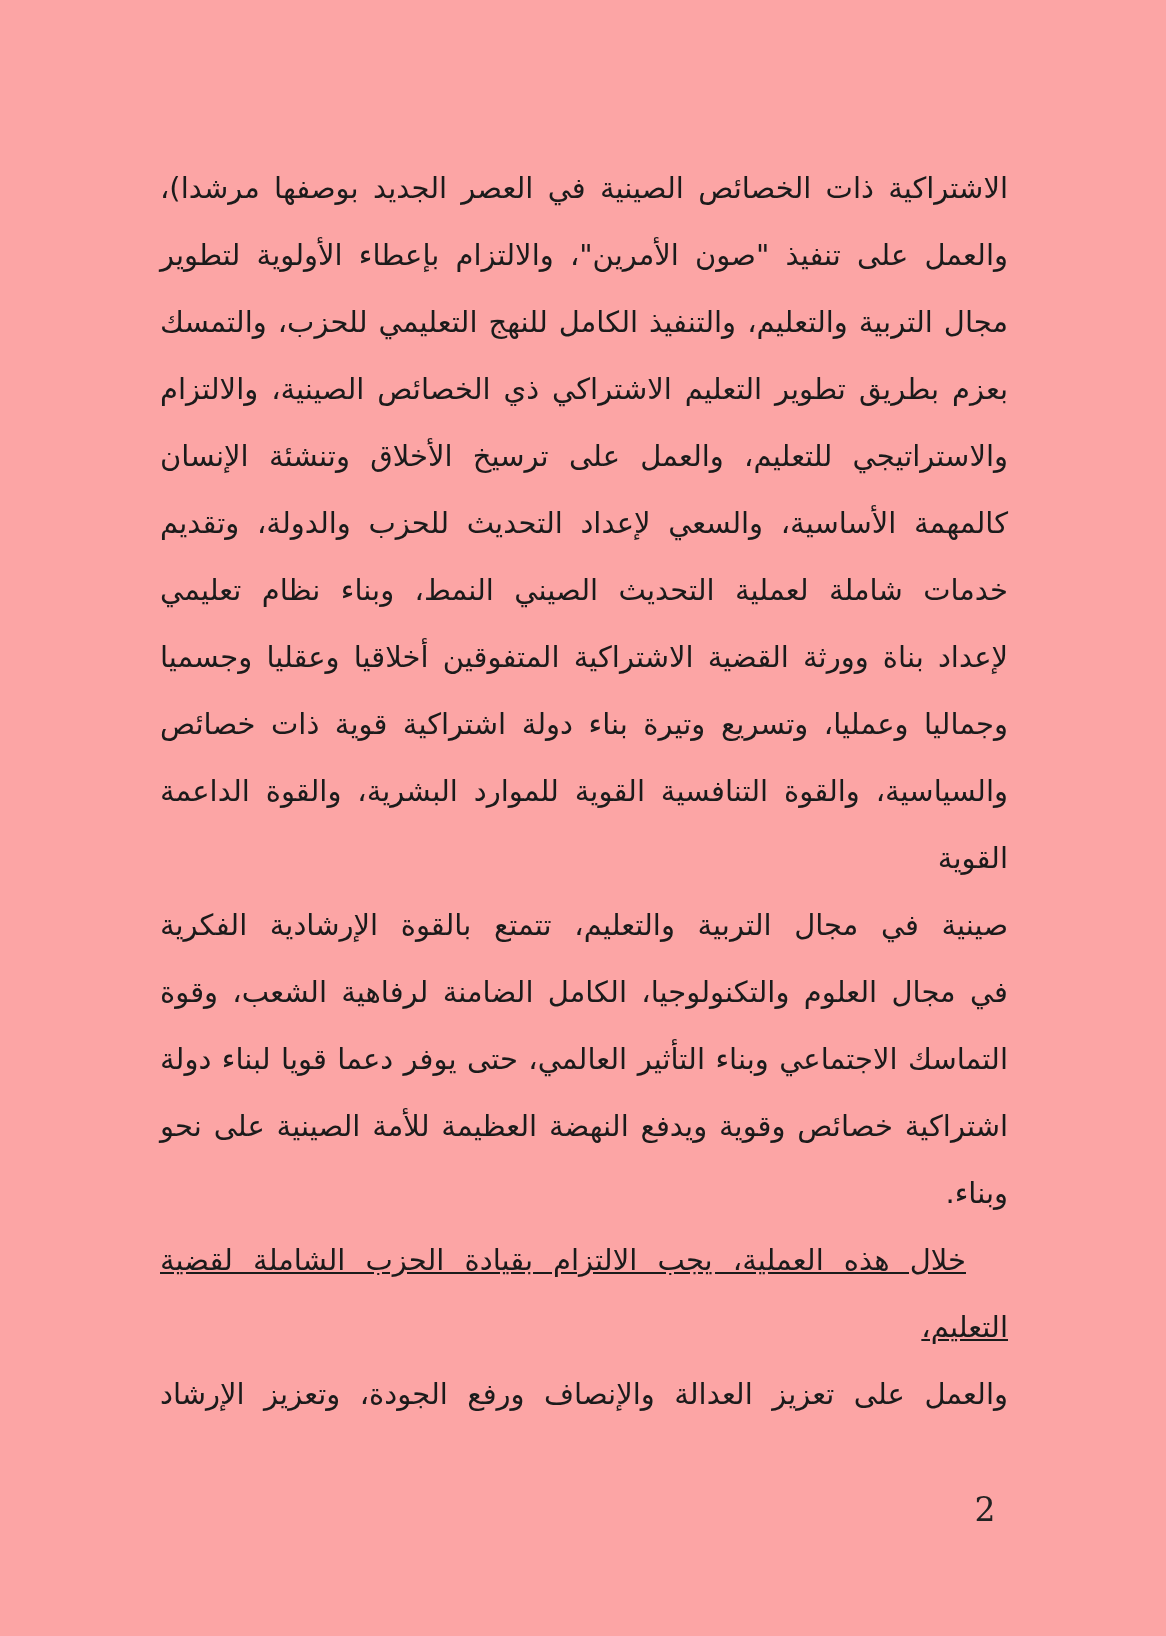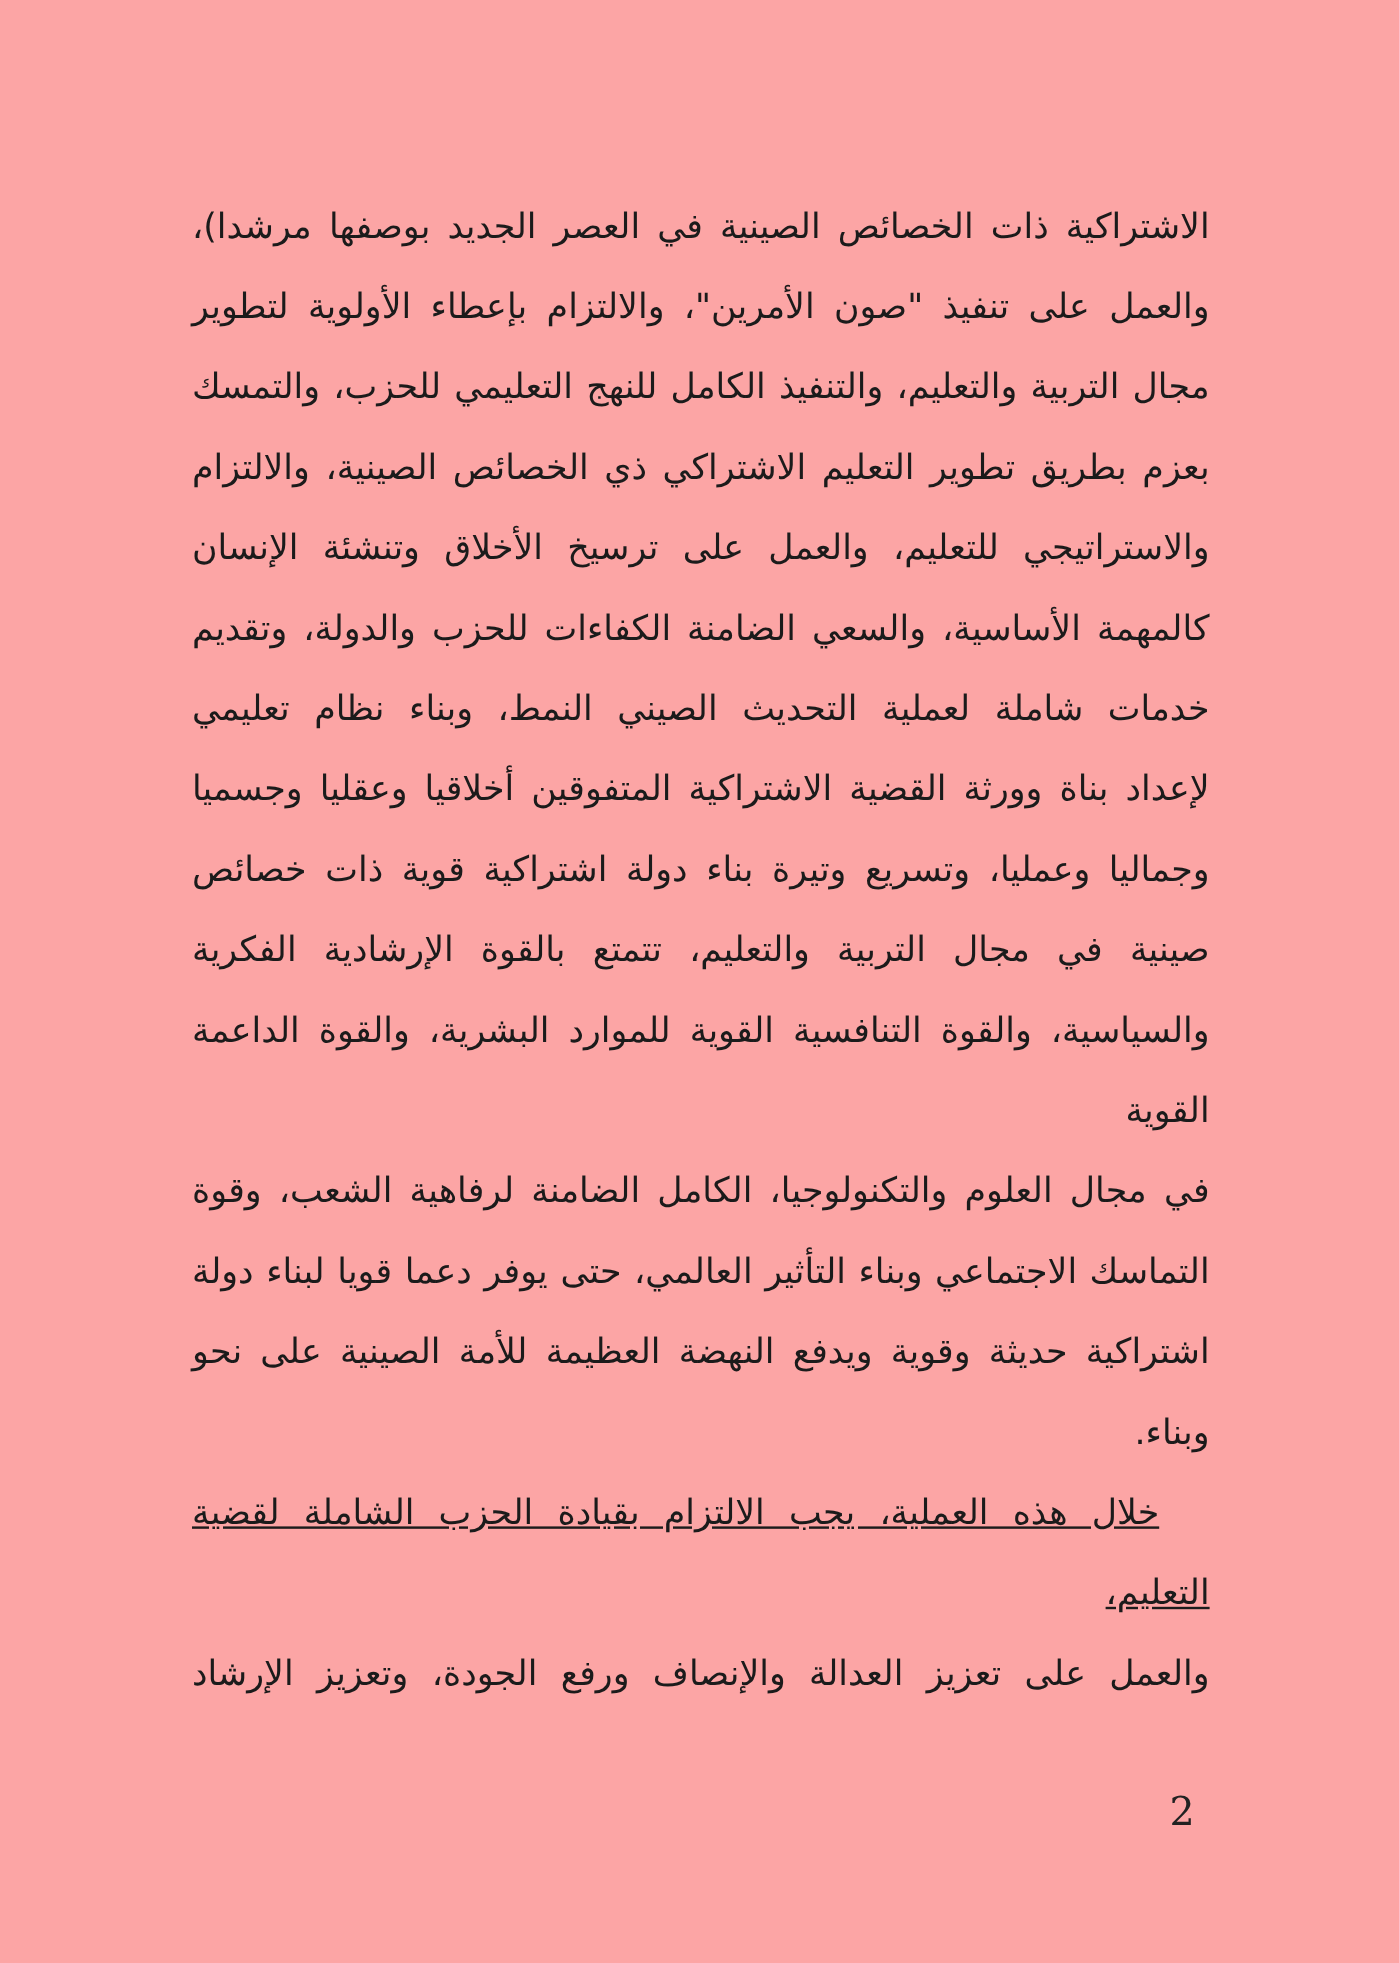--- a/index.html
+++ b/index.html
@@ -58,27 +58,27 @@
 </head>
 <body>
 
 <div class="page">
   <div class="text-block">
     <div class="line">الاشتراكية ذات الخصائص الصينية في العصر الجديد بوصفها مرشدا)،</div>
     <div class="line">والعمل على تنفيذ "صون الأمرين"، والالتزام بإعطاء الأولوية لتطوير</div>
     <div class="line">مجال التربية والتعليم، والتنفيذ الكامل للنهج التعليمي للحزب، والتمسك</div>
     <div class="line">بعزم بطريق تطوير التعليم الاشتراكي ذي الخصائص الصينية، والالتزام</div>
     <div class="line">والاستراتيجي للتعليم، والعمل على ترسيخ الأخلاق وتنشئة الإنسان</div>
-    <div class="line">كالمهمة الأساسية، والسعي الضامنة الكفاءات للحزب والدولة، وتقديم</div>
+    <div class="line">كالمهمة الأساسية، والسعي لإعداد التحديث للحزب والدولة، وتقديم</div>
     <div class="line">خدمات شاملة لعملية التحديث الصيني النمط، وبناء نظام تعليمي</div>
     <div class="line">لإعداد بناة وورثة القضية الاشتراكية المتفوقين أخلاقيا وعقليا وجسميا</div>
     <div class="line">وجماليا وعمليا، وتسريع وتيرة بناء دولة اشتراكية قوية ذات خصائص</div>
+    <div class="line">والسياسية، والقوة التنافسية القوية للموارد البشرية، والقوة الداعمة القوية</div>
     <div class="line">صينية في مجال التربية والتعليم، تتمتع بالقوة الإرشادية الفكرية</div>
-    <div class="line">والسياسية، والقوة التنافسية القوية للموارد البشرية، والقوة الداعمة القوية</div>
     <div class="line">في مجال العلوم والتكنولوجيا، الكامل الضامنة لرفاهية الشعب، وقوة</div>
     <div class="line">التماسك الاجتماعي وبناء التأثير العالمي، حتى يوفر دعما قويا لبناء دولة</div>
-    <div class="line">اشتراكية حديثة وقوية ويدفع النهضة العظيمة للأمة الصينية على نحو</div>
+    <div class="line">اشتراكية خصائص وقوية ويدفع النهضة العظيمة للأمة الصينية على نحو</div>
     <div class="line align-start">وبناء.</div>
     <div class="line indented">خلال هذه العملية، يجب الالتزام بقيادة الحزب الشاملة لقضية التعليم،</div>
     <div class="line">والعمل على تعزيز العدالة والإنصاف ورفع الجودة، وتعزيز الإرشاد</div>
   </div>
   <div class="page-number">2</div>
 </div>
 
 </body></html>

